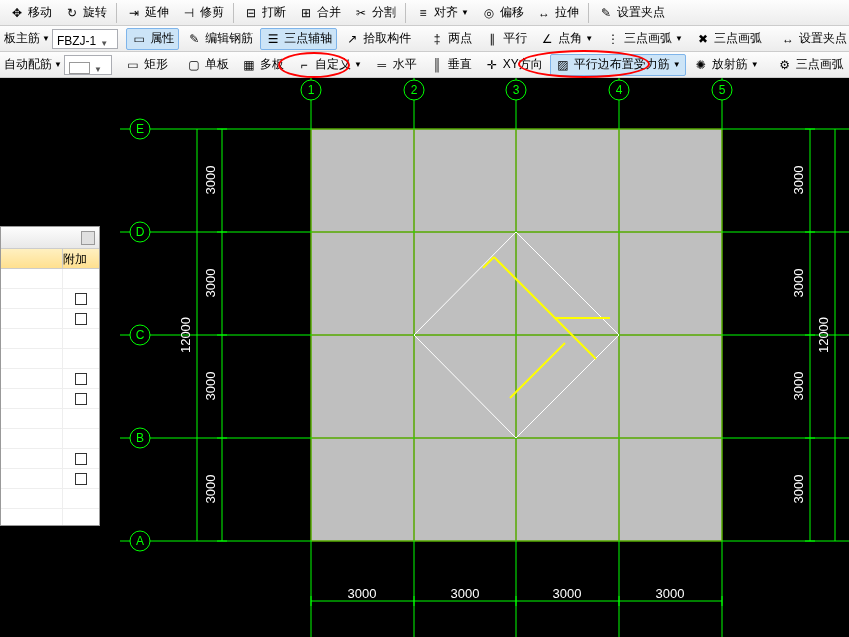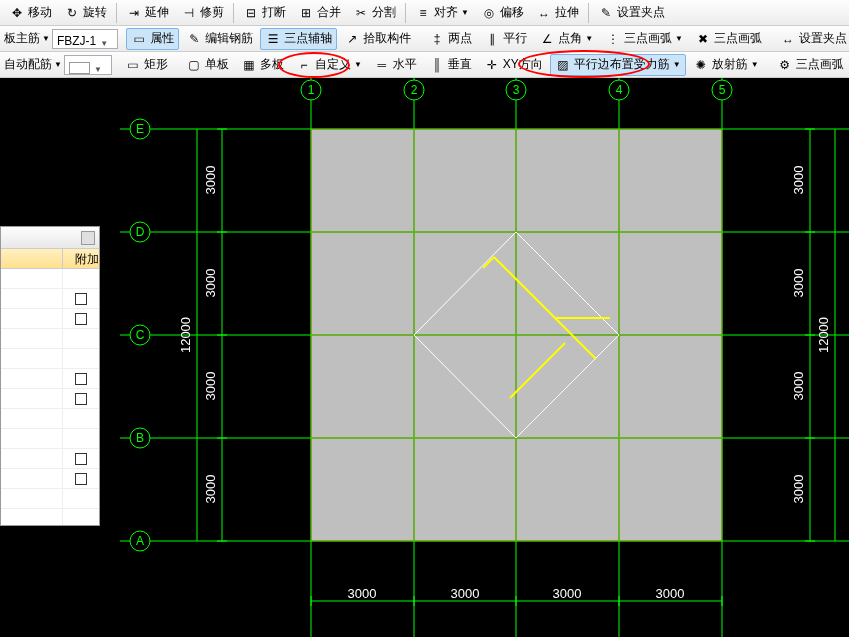--- a/index.html
+++ b/index.html
@@ -75,21 +75,21 @@
   }
   .side-header .box {
     position:absolute; right:4px; top:4px; width:14px; height:14px;
     background:#e0e0e0; border:1px solid #999;
   }
   .side-cols {
     display:flex; height:20px; background:linear-gradient(#fff0c0,#ffe090);
     border-bottom:1px solid #ccc;
   }
   .side-cols .c1 { width:62px; border-right:1px solid #ccc; }
-  .side-cols .c2 { flex:1; text-align:right; line-height:20px; }
+  .side-cols .c2 { flex:1; text-align:left; line-height:20px; }
   .side-rows { flex:1; overflow:hidden; }
   .srow { display:flex; height:20px; border-bottom:1px solid #eee; }
   .srow .c1 { width:62px; border-right:1px solid #eee; }
   .srow .c2 { flex:1; display:flex; align-items:center; justify-content:center; }
   .cb { width:12px; height:12px; border:1px solid #333; background:#fff; }
 </style>
 </head>
 <body>
 
 <div class="toolbar">

